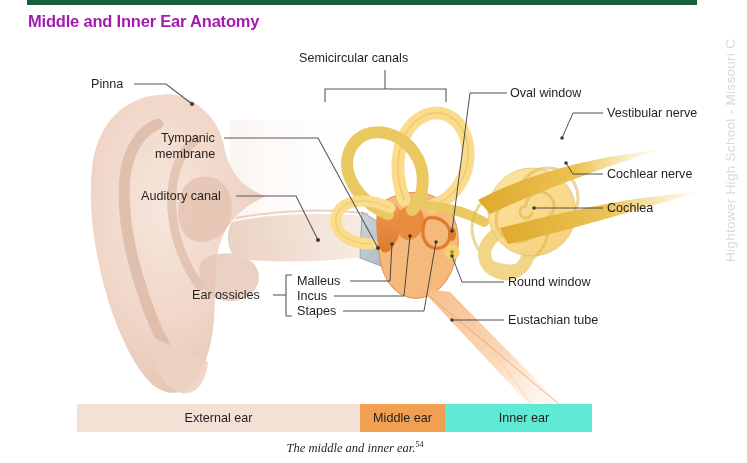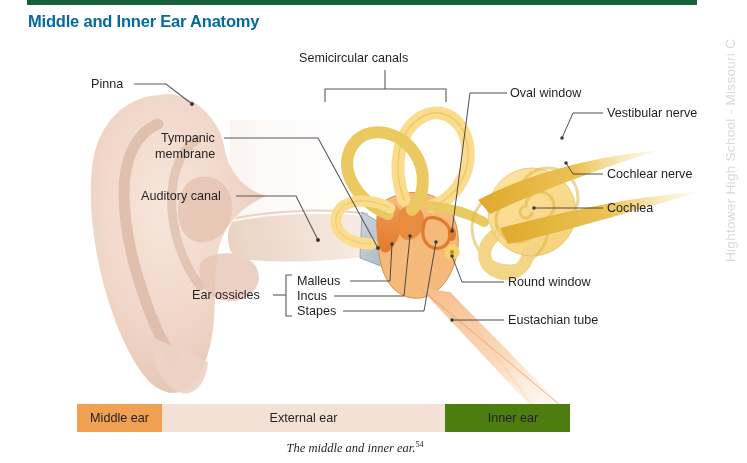--- a/index.html
+++ b/index.html
@@ -27,21 +27,21 @@
     height: 5px;
     background: #16603a;
   }
   
   #title {
     position: absolute;
     left: 28px;
     top: 12px;
     font-size: 16.5px;
     font-weight: bold;
-    color: #0369a1;
+    color: #a21caf;
     letter-spacing: -0.2px;
     white-space: nowrap;
   }
   
   #watermark {
     position: absolute;
     right: 4px;
     top: 0px;
     height: 262px;
     width: 20px;
@@ -407,27 +407,27 @@
 
     <g>
       <text class="lbl" x="508" y="324">Eustachian tube</text>
       <path class="leader-thin" d="M504 320 L 452 320"></path>
       <circle class="dot" cx="452" cy="320" r="1.8"></circle>
     </g>
 
   </svg>
 
   <div id="legend">
+    <div class="legend-cell" style="background: rgb(244, 225, 214); width: 283px;">
+      <span>External ear</span>
+    </div>
     <div class="legend-cell" style="background: rgb(240, 160, 80); width: 85px;">
       <span>Middle ear</span>
     </div>
-    <div class="legend-cell" style="background: rgb(244, 225, 214); width: 283px;">
-      <span>External ear</span>
-    </div>
-    <div class="legend-cell" style="background: #4d7c0f; width: 125px; padding-left: 11px;">
+    <div class="legend-cell" style="background: #5eead4; width: 147px; padding-left: 11px;">
       <span>Inner ear</span>
     </div>
   </div>
 
   <div id="caption">
     <span>The middle and inner ear.</span><sup>54</sup>
   </div>
 
 </div>
 

